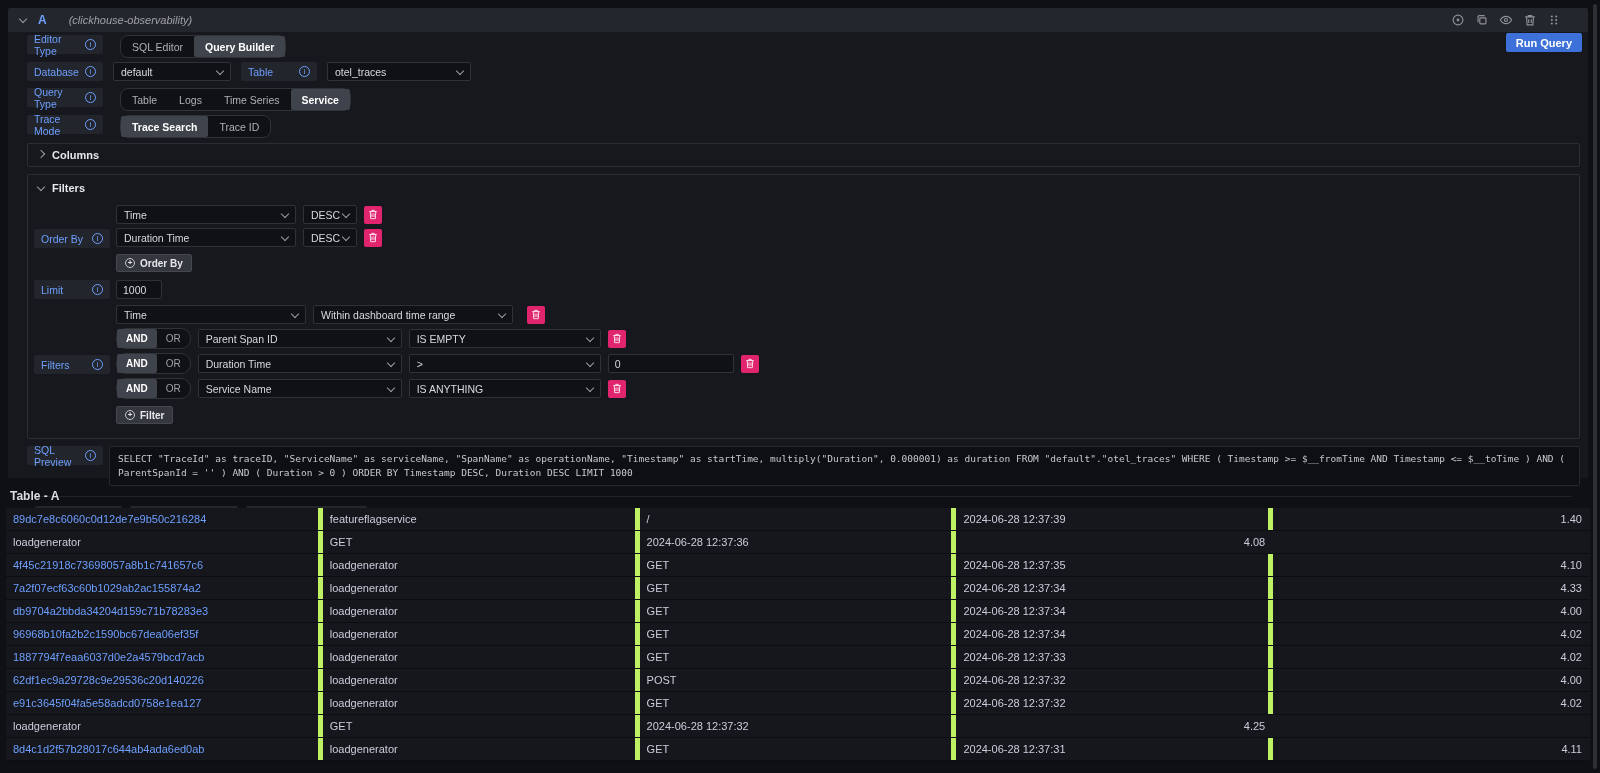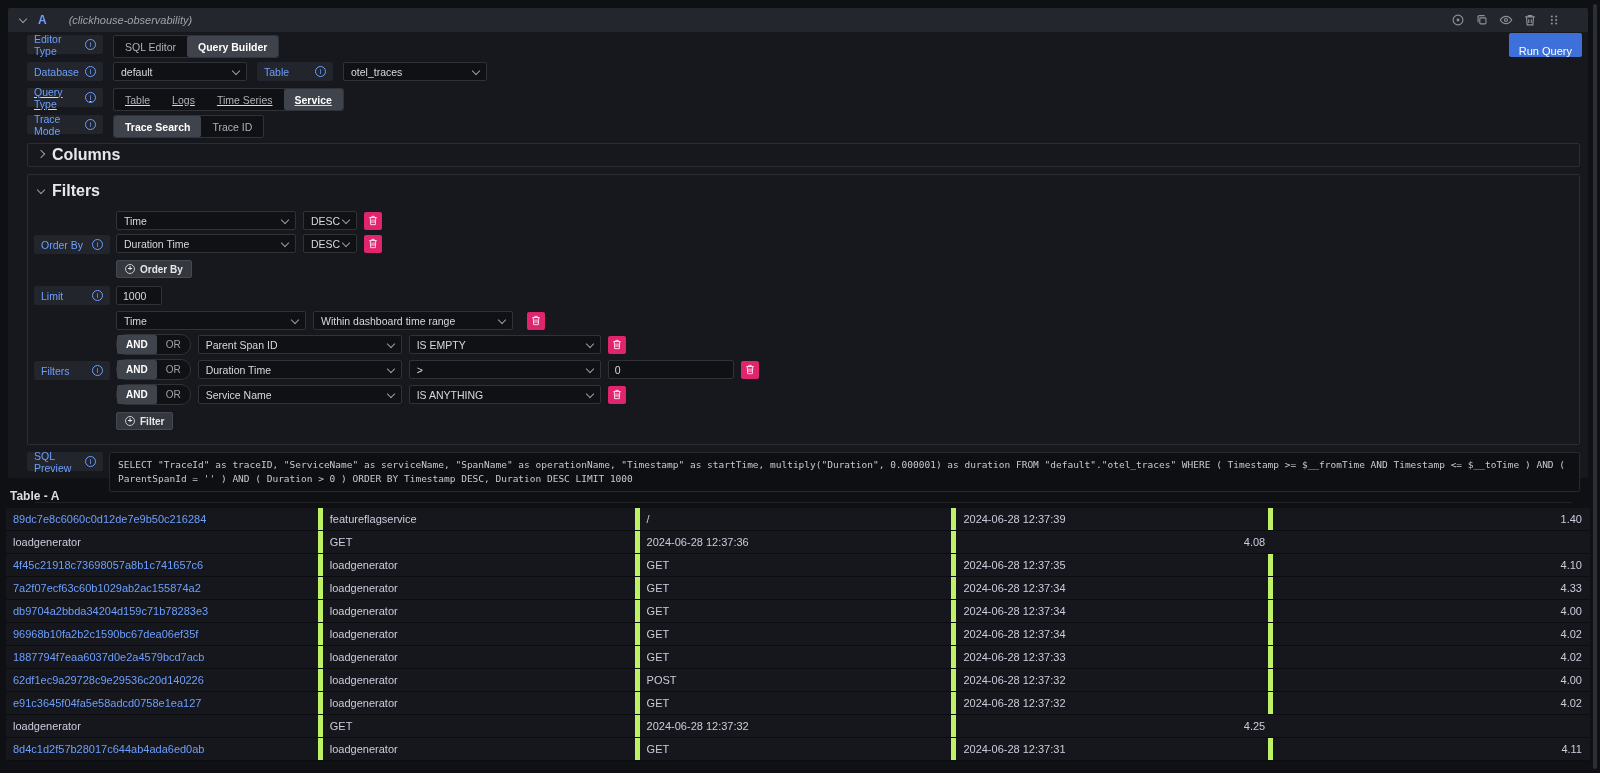--- a/index.html
+++ b/index.html
@@ -7,39 +7,39 @@
        font-family:"Liberation Sans",sans-serif;color:#d8d9dd;}
   .editor{position:absolute;left:8px;top:8px;width:1580px;height:470px;background:#16181d;border-radius:2px;}
   .qheader{height:24px;background:#24262d;border-radius:2px 2px 0 0;display:flex;align-items:center;padding:0 26px 0 12px;}
   .refid{color:#6e9fff;font-weight:700;font-size:12px;margin-left:12px;}
   .dsnote{color:#9fa2a8;font-style:italic;font-size:11px;margin-left:22px;}
   .hicons{margin-left:auto;display:flex;gap:8px;align-items:center;}
   .hicon{width:16px;height:16px;background:none;border:none;padding:0;display:flex;align-items:center;justify-content:center;cursor:pointer;}
   .chev{width:5px;height:5px;border-right:1.4px solid #9a9da3;border-bottom:1.4px solid #9a9da3;display:inline-block;transform:rotate(45deg);margin-top:-2px;}
   .chev.right{transform:rotate(-45deg);}
   .run-query{position:absolute;top:25px;right:6px;height:19px;background:#3d71d9;color:#fff;border:none;border-radius:2px;
-             font-size:11px;font-weight:400;padding:12px 10px;font-family:inherit;cursor:pointer;}
+             font-size:11px;font-weight:700;padding:4px 10px;font-family:inherit;cursor:pointer;}
   .ebody{padding:3px 8px 0 19px;}
   .frow{display:flex;align-items:flex-start;gap:10px;margin-bottom:4px;}
-  .frow.mt{margin-top:7px;text-decoration:underline;}
+  .frow.mt{margin-top:7px;}
   .flabel{width:76px;min-width:76px;height:19px;background:#22252b;border-radius:2px;display:flex;align-items:center;
           justify-content:space-between;padding:0 7px;box-sizing:border-box;font-size:10.5px;font-weight:500;color:#6e9fff;}
   .info{width:11px;height:11px;min-width:11px;border:1px solid #6e9fff;border-radius:50%;font-size:8px;line-height:9px;
         text-align:center;color:#6e9fff;box-sizing:border-box;display:inline-block;}
-  .radio{display:flex;height:21px;background:#0f1115;border:1px solid #2f3237;border-radius:2px;align-items:stretch;}
+  .radio{display:flex;height:21px;background:#0f1115;border:1px solid #2f3237;border-radius:8px;align-items:stretch;margin-left:7px;}
   .radio .opt{padding:0 11px;display:flex;align-items:center;font-size:10.5px;color:#aeb1b7;cursor:pointer;font-weight:500;}
   .radio .opt.active{background:#3f434b;color:#fff;font-weight:700;border-radius:2px;}
   .select{height:19px;background:#0f1115;border:1px solid #2f3237;border-radius:2px;display:flex;align-items:center;
           justify-content:space-between;padding:0 7px;box-sizing:border-box;font-size:10.5px;color:#d8d9dd;cursor:pointer;}
   .tinput{height:19px;background:#0f1115;border:1px solid #2f3237;border-radius:2px;padding:0 6px;box-sizing:border-box;
           font-size:10.5px;color:#d8d9dd;font-family:inherit;}
   .sbox{border:1px solid #2b2d33;border-radius:2px;}
   .sbox.collapsed{height:22px;display:flex;align-items:center;padding-left:10px;gap:8px;margin-top:5px;cursor:pointer;}
   .sbox.expanded{margin-top:7px;padding:5px 8px 8px 6px;}
-  .sect-title{font-size:16px;font-weight:700;color:#e6e7ea;}
+  .sect-title{font-size:11px;font-weight:700;color:#e6e7ea;}
   .sect-head{display:flex;align-items:center;gap:8px;margin:2px 0 11px 4px;cursor:pointer;}
   .fgrid{display:flex;align-items:center;margin-bottom:6px;}
   .fgrid .flabel{margin-right:6px;}
   .crow{display:flex;gap:7px;align-items:center;margin-bottom:4px;}
   .addbtn{height:18px;background:#34373d;border:1px solid #45484e;border-radius:2px;color:#e6e7ea;font-size:10px;font-weight:600;
           display:inline-flex;align-items:center;gap:5px;padding:0 8px;font-family:inherit;cursor:pointer;}
   .pluscirc{width:10px;height:10px;border:1px solid #c6c8cc;border-radius:50%;font-size:8px;line-height:8px;text-align:center;
             color:#e6e7ea;box-sizing:border-box;}
   .andor{display:flex;height:19px;border:1px solid #2f3237;border-radius:10px;background:#0f1115;align-items:stretch;}
   .andor .aopt{padding:0 9px;font-size:10px;display:flex;align-items:center;color:#9da0a6;cursor:pointer;}
@@ -126,21 +126,21 @@
         <span class="opt">SQL Editor</span>
         <span class="opt active">Query Builder</span>
       </div>
     </div>
 
     <div class="frow">
       <div class="flabel">
         <span>Database</span>
         <span class="info">i</span>
       </div>
-      <div class="select" style="width:134px">
+      <div class="select" style="width:118px">
         <span>default</span>
         <span class="chev"></span>
       </div>
       <div class="flabel">
         <span>Table</span>
         <span class="info">i</span>
       </div>
       <div class="select" style="width:144px">
         <span>otel_traces</span>
         <span class="chev"></span>

